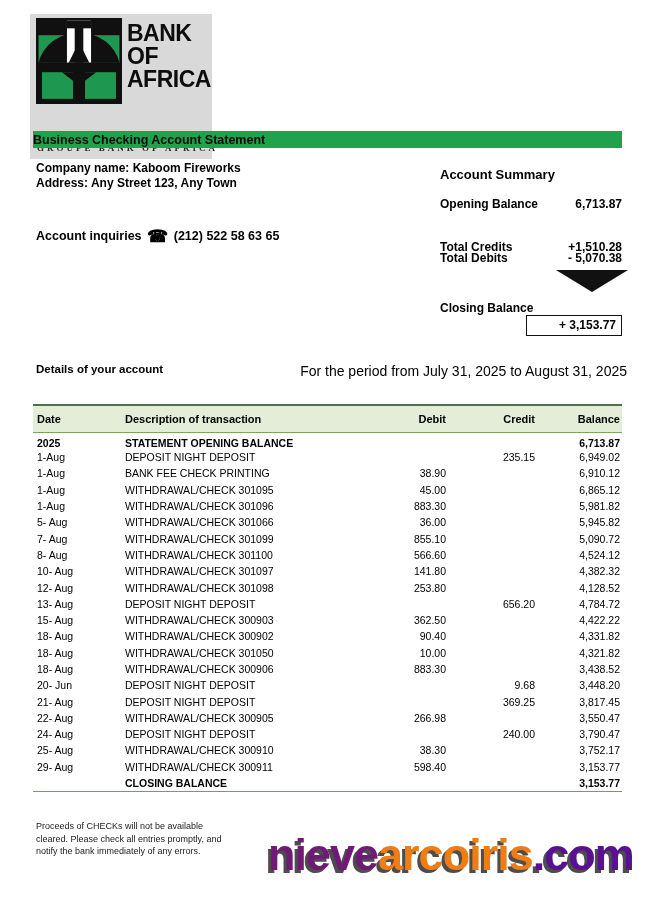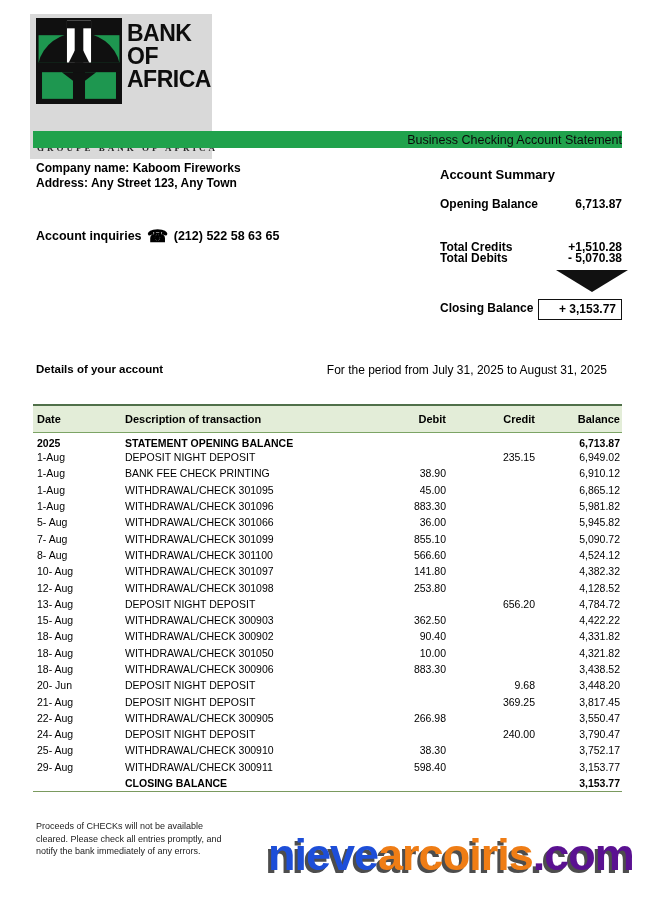--- a/index.html
+++ b/index.html
@@ -32,22 +32,22 @@
     position: absolute; left: 7px; bottom: 6px;
     font-size: 9px; font-weight: bold; letter-spacing: 3px;
     color: #2b2b2b; white-space: nowrap; font-family: Liberation Serif, serif;
   }
 
   
   .banner {
     position: absolute; left: 33px; top: 131px;
     width: 589px; height: 17px;
     background: #20a24c;
-    display: flex; align-items: center; justify-content: flex-end;
-    font-weight: normal; font-size: 12.5px; color: #0a0a0a;
+    display: flex; align-items: center; justify-content: flex-start;
+    font-weight: bold; font-size: 12.5px; color: #0a0a0a;
   }
 
   
   .company-block { position: absolute; left: 36px; top: 161px; font-size: 12px; font-weight: bold; line-height: 15px; }
   .inquiries { position: absolute; left: 36px; top: 226px; font-size: 12.5px; font-weight: bold; }
   .inquiries .phone-glyph { font-size: 17px; vertical-align: -2px; padding: 0 2px; }
   .tel-banking { position: absolute; left: 36px; top: 262px; font-size: 11px; font-weight: bold; }
 
   
   .summary-title { position: absolute; left: 440px; top: 167px; font-size: 13px; font-weight: bold; }
@@ -61,28 +61,28 @@
     position: absolute; left: 556px; top: 270px;
     width: 0; height: 0;
     border-left: 36px solid transparent;
     border-right: 36px solid transparent;
     border-top: 22px solid #111;
   }
   .closing-row { position: absolute; left: 440px; top: 299px; width: 182px; font-size: 12px; font-weight: bold; }
   .closing-row .lbl { float: left; margin-top: 2px; }
   .closing-box {
     float: right;
-    width: 84px; height: 21px;
+    width: 96px; height: 21px;
     border: 1.5px solid #111;
     text-align: right; padding: 2px 5px 0 0;
   }
 
   
   .details-title { position: absolute; left: 36px; top: 363px; font-size: 11.5px; font-weight: bold; }
-  .period { position: absolute; right: 48px; top: 363px; font-size: 12px; }
+  .period { position: absolute; right: 28px; top: 363px; font-size: 14px; }
 
   
   .txn-table {
     position: absolute; left: 33px; top: 404px;
     width: 589px;
     border-collapse: collapse;
     font-size: 10.5px;
   }
   .txn-table thead tr {
     background: #e3edd8;
@@ -112,21 +112,21 @@
   .footer-notes {
     position: absolute; left: 36px; top: 820px;
     font-size: 9px; line-height: 12.5px; color: #222;
   }
   .watermark {
     position: absolute; left: 268px; top: 829px;
     font-size: 45px; font-weight: bold; letter-spacing: -1px;
     white-space: nowrap;
     text-shadow: -3px 3px 0 #4d4d4d;
   }
-  .wm-yellow { color: #1d4ed8; }
+  .wm-yellow { color: #701a75; }
   .wm-orange { color: #ef7d15; }
   .wm-purple { color: #5a1191; }
 </style>
 </head>
 <body>
 
 <div class="page">
 
   <div class="logo-block">
     <svg class="logo-square" viewBox="0 0 100 100" xmlns="http://www.w3.org/2000/svg">

